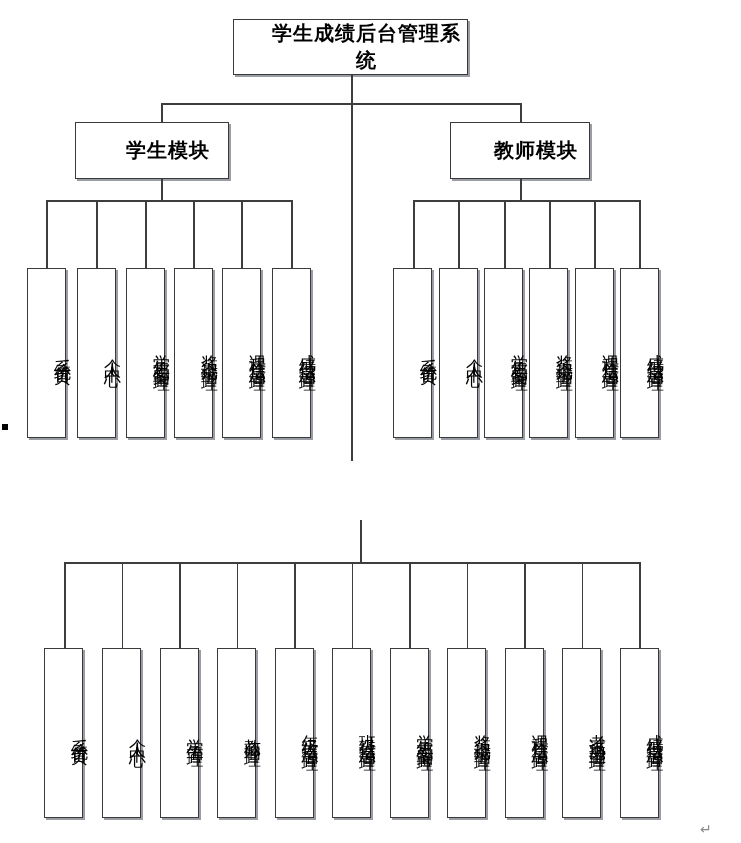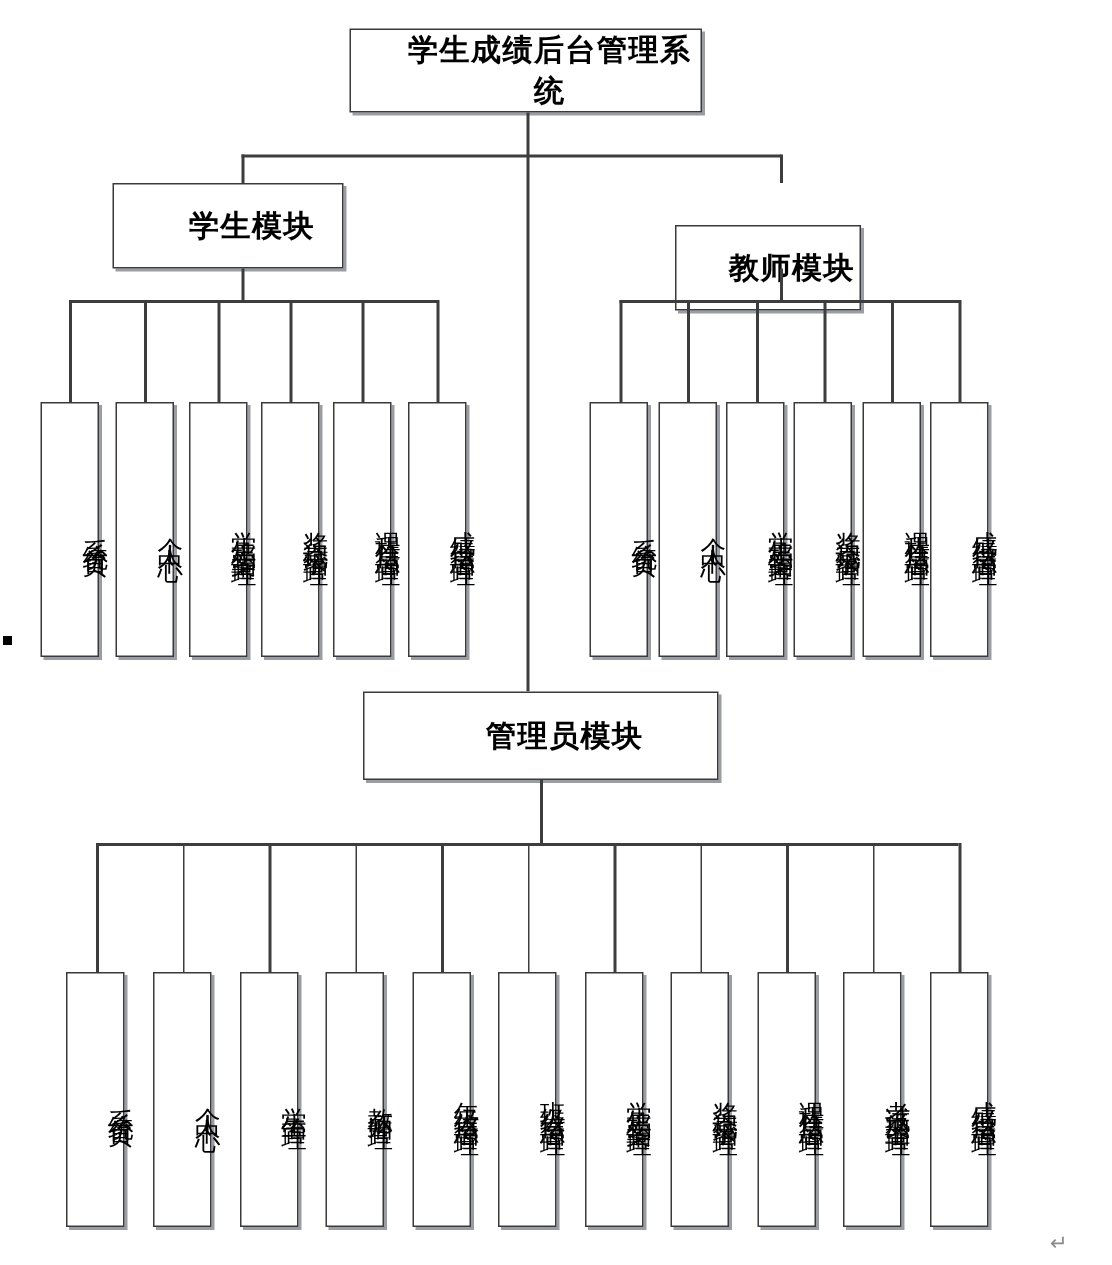--- a/index.html
+++ b/index.html
@@ -68,38 +68,37 @@
   <div class="vline" style="left:241px;top:200px;height:68px;"></div>
   <div class="vline" style="left:291px;top:200px;height:68px;"></div>
 
   <div class="box vbox row-mid" style="left:27px;">系统首页</div>
   <div class="box vbox row-mid" style="left:77px;">个人中心</div>
   <div class="box vbox row-mid" style="left:126px;">学生档案管理</div>
   <div class="box vbox row-mid" style="left:174px;">奖惩记录管理</div>
   <div class="box vbox row-mid" style="left:222px;">课程信息管理</div>
   <div class="box vbox row-mid" style="left:272px;">成绩信息管理</div>
 
-  <div class="box hdr" style="left:450px;top:122px;width:124px;height:57px;margin-top:28px;">教师模块</div>
+  <div class="box hdr" style="left:450px;top:122px;width:140px;height:57px;">教师模块</div>
   <div class="vline" style="left:520px;top:179px;height:21px;"></div>
   <div class="hline" style="left:413px;top:200px;width:227px;"></div>
   <div class="vline" style="left:413px;top:200px;height:68px;"></div>
   <div class="vline" style="left:458px;top:200px;height:68px;"></div>
   <div class="vline" style="left:504px;top:200px;height:68px;"></div>
   <div class="vline" style="left:549px;top:200px;height:68px;"></div>
   <div class="vline" style="left:594px;top:200px;height:68px;"></div>
   <div class="vline" style="left:639px;top:200px;height:68px;"></div>
 
   <div class="box vbox row-mid" style="left:393px;">系统首页</div>
   <div class="box vbox row-mid" style="left:439px;">个人中心</div>
   <div class="box vbox row-mid" style="left:484px;">学生档案管理</div>
   <div class="box vbox row-mid" style="left:529px;">奖惩记录管理</div>
   <div class="box vbox row-mid" style="left:575px;">课程信息管理</div>
   <div class="box vbox row-mid" style="left:620px;">成绩信息管理</div>
 
-  <div class="box hdr" style="left:242px;top:461px;width:237px;height:59px;">管理员模块</div>
   <div class="vline" style="left:360px;top:520px;height:42px;"></div>
   <div class="hline" style="left:64px;top:562px;width:575px;"></div>
   <div class="vline" style="left:64px;top:562px;height:86px;"></div>
   <div class="vline" style="left:121.5px;top:562px;height:86px;"></div>
   <div class="vline" style="left:179px;top:562px;height:86px;"></div>
   <div class="vline" style="left:236.5px;top:562px;height:86px;"></div>
   <div class="vline" style="left:294px;top:562px;height:86px;"></div>
   <div class="vline" style="left:351.5px;top:562px;height:86px;"></div>
   <div class="vline" style="left:409px;top:562px;height:86px;"></div>
   <div class="vline" style="left:466.5px;top:562px;height:86px;"></div>

